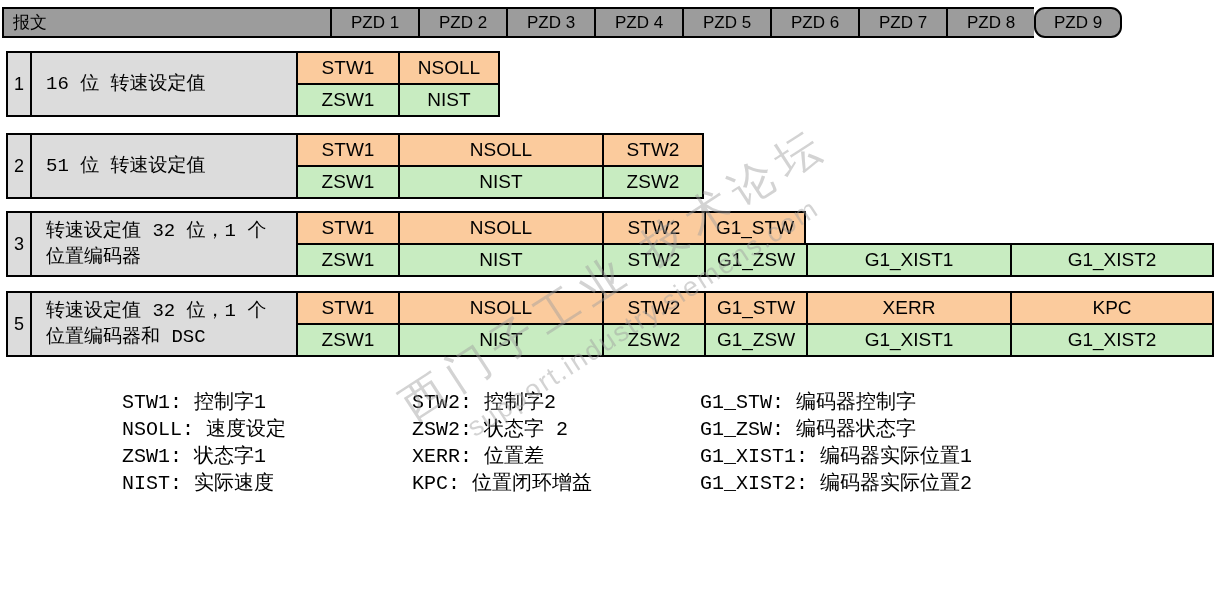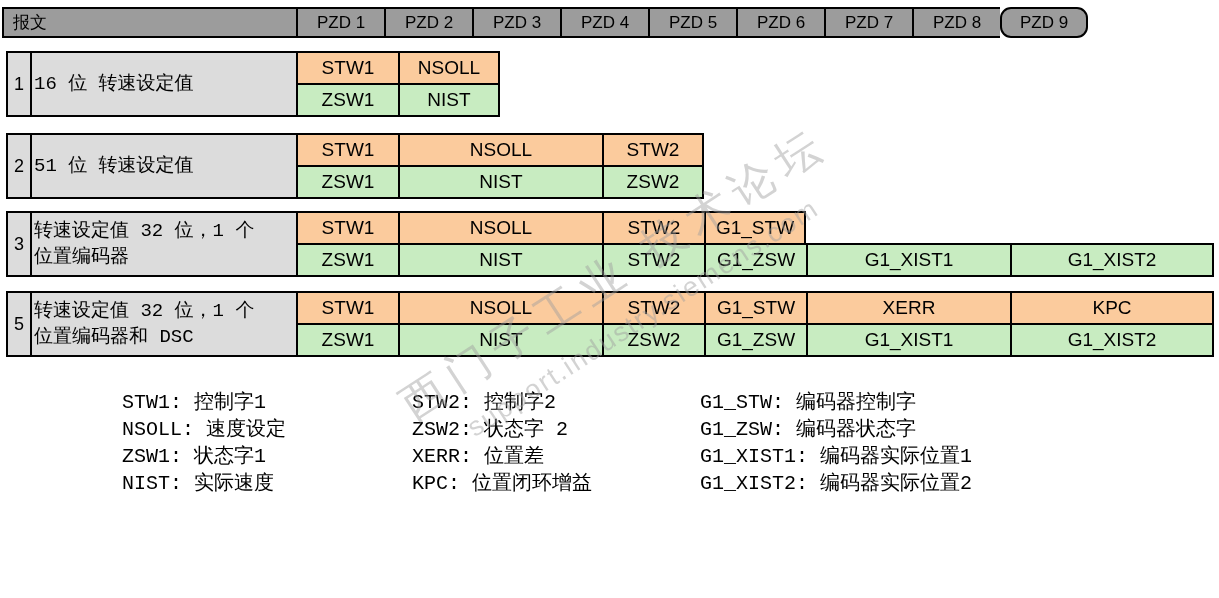--- a/index.html
+++ b/index.html
@@ -11,38 +11,38 @@
   }
   
   .hdr{position:absolute;left:2px;top:7px;display:flex;}
   .hcell{
     box-sizing:border-box;height:31px;
     background:var(--header-bg,#9c9c9c);
     border:2px solid #000;border-right:none;
     display:flex;align-items:center;justify-content:center;
     font-size:17px;
   }
-  .hcell.hfirst{width:294px;justify-content:flex-start;padding-left:9px;}
+  .hcell.hfirst{width:328px;justify-content:flex-start;padding-left:9px;}
   .hcell.hpzd{width:88px;}
   .hcell:last-child{border-right:2px solid #000;border-radius:11px;}
   
   .block{position:absolute;left:6px;display:flex;align-items:flex-start;}
   .numcell{
     box-sizing:border-box;width:24px;height:66px;
     background:var(--desc-bg,#dcdcdc);
     border:2px solid #000;border-right:none;
     display:flex;align-items:center;justify-content:center;
     font-size:18px;
   }
   .desccell{
     box-sizing:border-box;width:266px;height:66px;
     background:var(--desc-bg,#dcdcdc);
     border:2px solid #000;border-right:none;
     display:flex;flex-direction:column;justify-content:center;
-    padding-left:2px;
+    padding-left:14px;
     font-size:19px;line-height:26px;
     font-family:"Liberation Mono","DejaVu Sans Mono",monospace;
     white-space:nowrap;
   }
   .words{display:flex;flex-direction:column;}
   .wrow{display:flex;height:34px;}
   .wrow.recv{margin-top:-2px;}
   .wcell{
     box-sizing:border-box;height:34px;
     border:2px solid #000;border-right:none;

